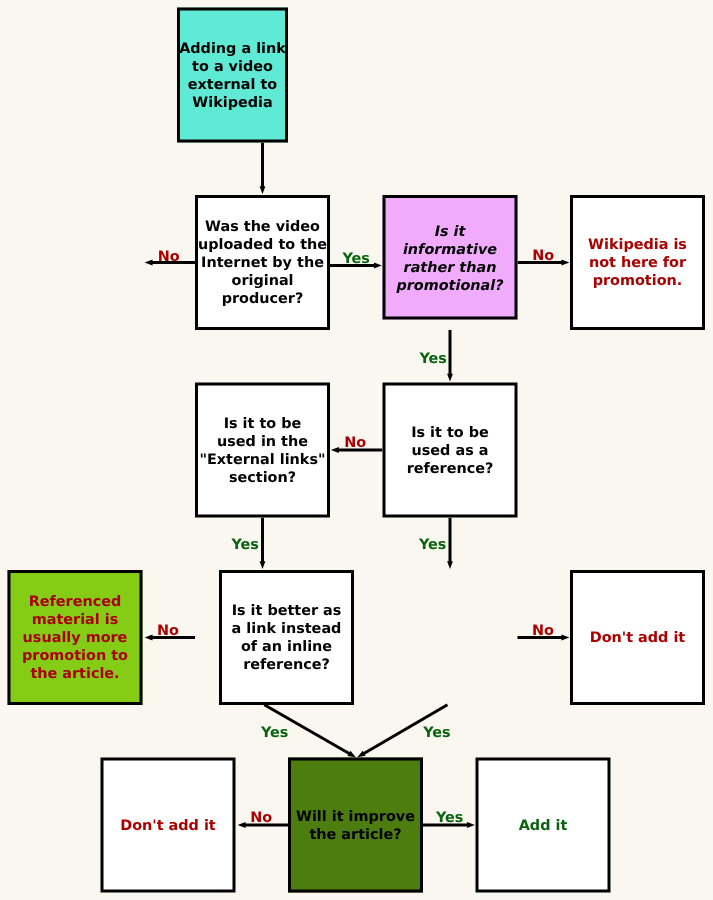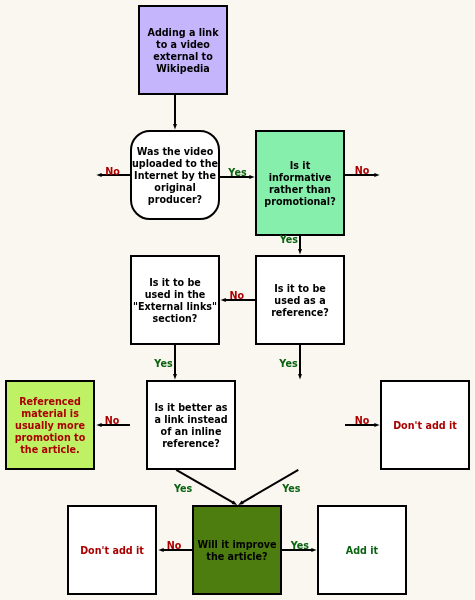--- a/index.html
+++ b/index.html
@@ -71,61 +71,68 @@
       </g>
       <g>
         <line x1="192" y1="550" x2="162.50000000000003" y2="550" stroke="#000000" stroke-width="2"></line>
         <path d="M 158.4 550 L 163.70000000000002 548.05 L 163.70000000000002 551.95 Z" fill="#000000"></path>
       </g>
       <g>
         <line x1="282" y1="550" x2="312.5" y2="550" stroke="#000000" stroke-width="2"></line>
         <path d="M 316.6 550 L 311.3 551.95 L 311.3 548.05 Z" fill="#000000"></path>
       </g>
     </svg>
-<div class="node" style="left: 138px; top: 5px; width: 90px; height: 90px; color: rgb(0, 0, 0); border-color: rgb(0, 0, 0); background: #c4b5fd;">
+<div class="node" style="left: 118px; top: 5px; width: 74px; height: 90px; color: rgb(0, 0, 0); border-color: rgb(0, 0, 0); background: #5eead4;">
       <div class="ntext">
         <div>Adding a link</div>
         <div>to a video</div>
         <div>external to</div>
         <div>Wikipedia</div>
       </div>
     </div>
-    <div class="node" style="left: 130px; top: 130px; width: 90px; height: 90px; color: rgb(0, 0, 0); border-color: rgb(0, 0, 0); background: rgb(255, 255, 255); border-radius: 20px;">
+    <div class="node" style="left: 130px; top: 130px; width: 90px; height: 90px; color: rgb(0, 0, 0); border-color: rgb(0, 0, 0); background: rgb(255, 255, 255);">
       <div class="ntext">
         <div>Was the video</div>
         <div>uploaded to the</div>
         <div>Internet by the</div>
         <div>original</div>
         <div>producer?</div>
       </div>
     </div>
-    <div class="node" style="left: 255px; top: 130px; width: 90px; height: 106px; color: rgb(0, 0, 0); border-color: rgb(0, 0, 0); background: #86efac;">
+    <div class="node" style="left: 255px; top: 130px; width: 90px; height: 83px; color: rgb(0, 0, 0); border-color: rgb(0, 0, 0); background: #f0abfc; font-style: italic;">
       <div class="ntext">
         <div>Is it</div>
         <div>informative</div>
         <div>rather than</div>
         <div>promotional?</div>
+      </div>
+    </div>
+    <div class="node" style="left: 380px; top: 130px; width: 90px; height: 90px; color: rgb(170, 0, 0); border-color: rgb(0, 0, 0); background: rgb(255, 255, 255);">
+      <div class="ntext">
+        <div>Wikipedia is</div>
+        <div>not here for</div>
+        <div>promotion.</div>
       </div>
     </div>
     <div class="node" style="left: 130px; top: 255px; width: 90px; height: 90px; color: rgb(0, 0, 0); border-color: rgb(0, 0, 0); background: rgb(255, 255, 255);">
       <div class="ntext">
         <div>Is it to be</div>
         <div>used in the</div>
         <div>"External links"</div>
         <div>section?</div>
       </div>
     </div>
     <div class="node" style="left: 255px; top: 255px; width: 90px; height: 90px; color: rgb(0, 0, 0); border-color: rgb(0, 0, 0); background: rgb(255, 255, 255);">
       <div class="ntext">
         <div>Is it to be</div>
         <div>used as a</div>
         <div>reference?</div>
       </div>
     </div>
-    <div class="node" style="left: 5px; top: 380px; width: 90px; height: 90px; color: rgb(170, 0, 0); border-color: rgb(0, 0, 0); background: #bef264;">
+    <div class="node" style="left: 5px; top: 380px; width: 90px; height: 90px; color: rgb(170, 0, 0); border-color: rgb(0, 0, 0); background: #84cc16;">
       <div class="ntext">
         <div>Referenced</div>
         <div>material is</div>
         <div>usually more</div>
         <div>promotion to</div>
         <div>the article.</div>
       </div>
     </div>
     <div class="node" style="left: 146px; top: 380px; width: 90px; height: 90px; color: rgb(0, 0, 0); border-color: rgb(0, 0, 0); background: rgb(255, 255, 255);">
       <div class="ntext">

